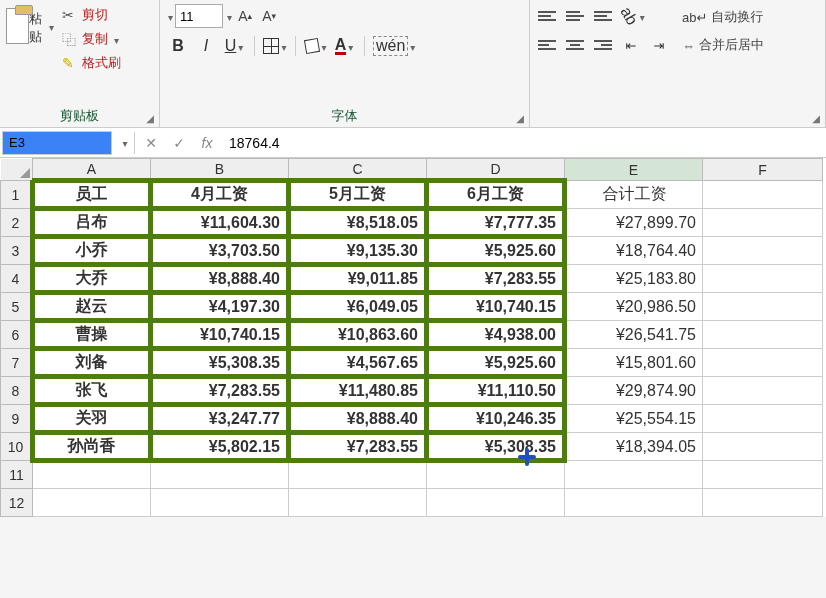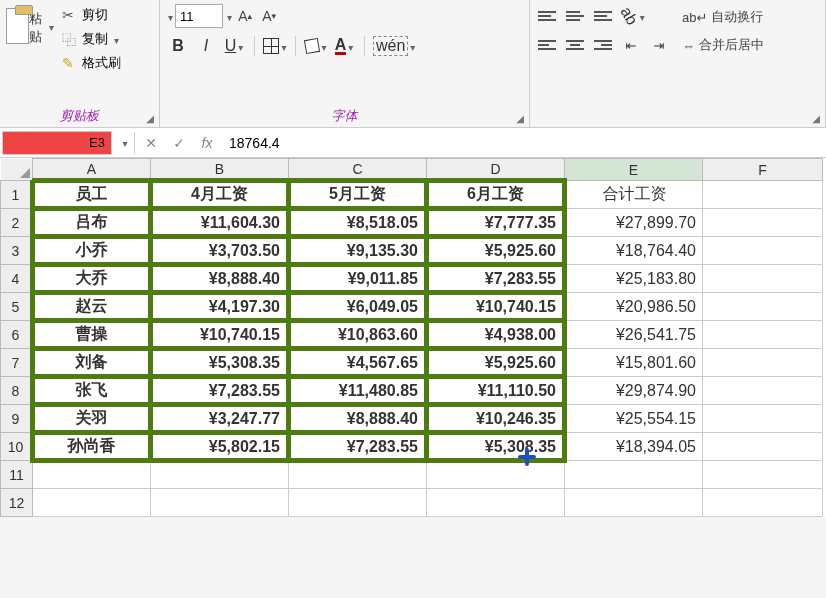--- a/index.html
+++ b/index.html
@@ -1,30 +1,30 @@
 <!DOCTYPE html>
 <html><head>
 <meta charset="utf-8">
 <style>
   * { box-sizing: border-box; margin: 0; padding: 0; font-family: "Microsoft YaHei", Arial, sans-serif; }
   body { background: #f5f5f5; width: 826px; height: 598px; overflow: hidden; font-size: 13px; color: #333; }
 
   
   .ribbon { display: flex; background: #f5f5f5; border-bottom: 1px solid #ccc; height: 128px; }
   .ribbon-group { border-right: 1px solid #ccc; padding: 4px 6px 2px 6px; display: flex; flex-direction: column; justify-content: space-between; }
-  .ribbon-group-title { text-align: center; font-size: 13px; color: #a21caf; padding-top: 2px; font-style: italic; }
+  .ribbon-group-title { text-align: center; font-size: 13px; color: #14532d; padding-top: 2px; }
   .ribbon-body { flex: 1; display: flex; align-items: flex-start; }
 
   
   .clipboard { width: 160px; }
   .paste-big { display: flex; flex-direction: row; align-items: center; width: 48px; padding-top: 2px; }
   .paste-icon { width: 32px; height: 36px; background: #fff; border: 1px solid #999; position: relative; }
   .paste-icon::before { content: ""; position: absolute; top: -4px; left: 8px; width: 16px; height: 8px; background: #e0c060; border: 1px solid #999; border-radius: 2px 2px 0 0; }
   .clip-side { display: flex; flex-direction: column; gap: 6px; margin-left: 8px; padding-top: 2px; }
-  .clip-item { display: flex; align-items: center; gap: 4px; font-size: 13px; color: #000000; cursor: pointer; }
+  .clip-item { display: flex; align-items: center; gap: 4px; font-size: 13px; color: #b91c1c; cursor: pointer; }
   .small-icon { width: 16px; height: 16px; display: inline-block; }
   .icon-cut::before { content: "✂"; color: #555; font-size: 14px; }
   .icon-copy::before { content: "⿻"; color: #555; font-size: 14px; }
   .icon-brush::before { content: "✎"; color: #d0a000; font-size: 14px; }
   .dd::after { content: "▾"; font-size: 10px; color: #666; margin-left: 2px; }
 
   
   .fontgrp { width: 370px; }
   .font-row1 { display: flex; align-items: center; gap: 2px; margin-bottom: 6px; }
   .font-name { width: 220px; height: 24px; border: 1px solid #aaa; background: #fff; font-size: 13px; padding: 0 4px; }
@@ -52,21 +52,21 @@
   .al-top i:nth-child(1){width:100%} .al-top i:nth-child(2){width:70%} .al-top i:nth-child(3){width:100%}
   .al-mid { justify-content: center; }
   .indent-btn { width:22px; height:22px; display:flex; align-items:center; justify-content:center; cursor:pointer; }
   .wrap-item, .merge-item { display:flex; align-items:center; gap:4px; font-size:13px; color:#444; cursor:pointer; }
 
   .launcher { position: absolute; right: 2px; bottom: 2px; width: 14px; height: 14px; font-size: 10px; color: #777; cursor: pointer; display:flex; align-items:center; justify-content:center; }
   .ribbon-group { position: relative; }
 
   
   .namebar { display: flex; align-items: center; height: 30px; background: #fff; border-bottom: 1px solid #ccc; }
-  .name-box { width: 110px; height: 24px; border: 1px solid #ccc; margin: 0 4px 0 2px; padding: 0 6px; font-size: 13px; background: #ef4444; text-align: right; }
+  .name-box { width: 110px; height: 24px; border: 1px solid #ccc; margin: 0 4px 0 2px; padding: 0 6px; font-size: 13px; background: #3b82f6; }
   .nb-dd { width: 16px; text-align: center; color: #666; cursor: pointer; }
   .nb-sep { width:1px; height:22px; background:#ccc; margin: 0 2px; }
   .nb-btn { width: 28px; text-align: center; color: #888; cursor: pointer; font-size: 14px; }
   .fx { font-style: italic; }
   .formula-input { flex:1; height:24px; border:none; padding:0 8px; font-size:14px; background:#fff; }
 
   
   .grid-wrap { background: #fff; }
   .corner { width: 32px; height: 22px; background: #eee; border-right:1px solid #bbb; border-bottom:1px solid #bbb; position:relative; }
   .corner::after { content:""; position:absolute; right:2px; bottom:2px; border-left:10px solid transparent; border-bottom:10px solid #999; }

